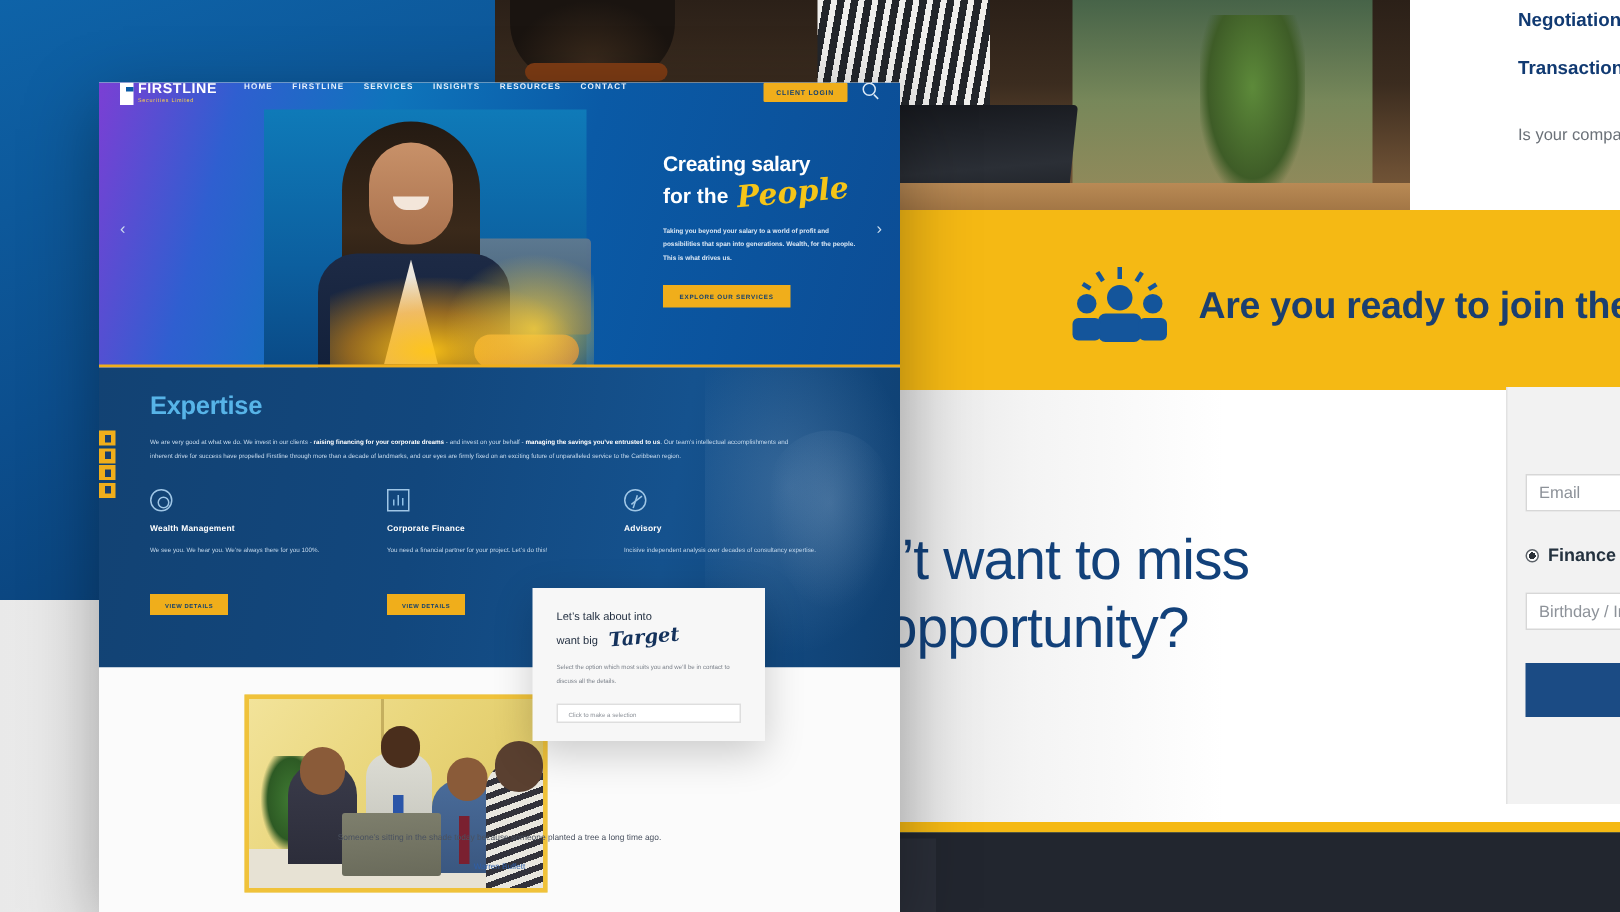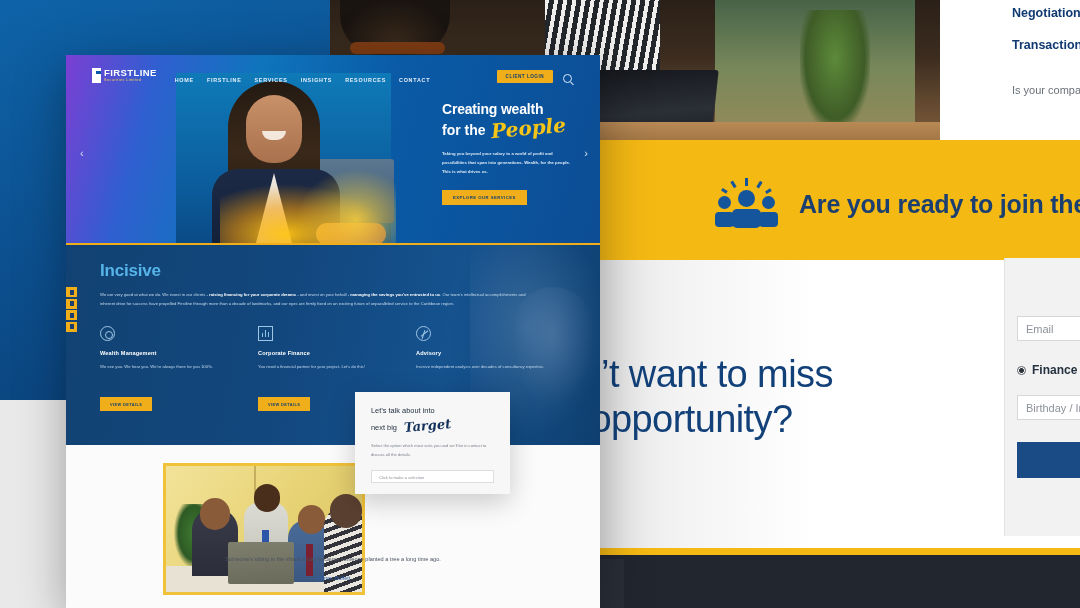--- a/index.html
+++ b/index.html
@@ -88,21 +88,21 @@
     background:linear-gradient(180deg,#efeae2 0%,#d9cfbe 100%);clip-path:polygon(50% 0,100% 100%,0 100%);}
   .hp-glow{position:absolute;left:44px;top:112px;width:165px;height:70px;
     background:radial-gradient(ellipse at 40% 70%,rgba(255,196,20,.95) 0%,rgba(250,160,10,.55) 38%,rgba(255,170,20,0) 72%);}
   .hp-glow2{position:absolute;left:120px;top:96px;width:100px;height:84px;
     background:radial-gradient(ellipse at 60% 60%,rgba(255,214,60,.8) 0%,rgba(255,170,20,0) 70%);}
   .hp-desk{position:absolute;left:120px;top:86px;width:98px;height:64px;
     background:linear-gradient(180deg,#6d7d8c 0%,#4c5a68 100%);opacity:.82;border-radius:3px;}
   .hp-arm{position:absolute;left:140px;top:150px;width:70px;height:22px;border-radius:14px;
     background:linear-gradient(90deg,#c08b62 0%,#a9714d 100%);}
 
-  .topbar{position:absolute;left:0;top:0;right:2px;height:28px;display:flex;align-items:flex-end;padding:0 26px;z-index:6;}
+  .topbar{position:absolute;left:0;top:0;right:2px;height:28px;display:flex;align-items:flex-start;padding:0 14px;z-index:6;}
   .logo{display:flex;align-items:center;gap:3px;margin-right:18px;}
   .logo-mark{width:9px;height:15px;background:#fff;position:relative;}
   .logo-mark:after{content:"";position:absolute;left:4px;top:3px;width:5px;height:3px;background:#0a5aa6;}
   .logo-txt{line-height:1;}
   .logo-name{font-size:9.5px;font-weight:bold;color:#fff;letter-spacing:.4px;}
   .logo-sub{font-size:3.6px;color:#ffd34a;letter-spacing:.5px;margin-top:1px;}
   .nav{display:flex;gap:13px;align-items:center;}
   .nav a{font-size:5.4px;color:#e7f0fa;letter-spacing:.75px;text-decoration:none;font-weight:600;}
   .login-btn{margin-left:auto;background:#f0ae1b;color:#13406f;font-size:4.6px;font-weight:bold;
     letter-spacing:.5px;padding:4px 9px;border-radius:1px;}
@@ -285,38 +285,38 @@
         <a>SERVICES</a>
         <a>INSIGHTS</a>
         <a>RESOURCES</a>
         <a>CONTACT</a>
       </div>
       <div class="login-btn">CLIENT LOGIN</div>
       <div class="search-ic"></div>
     </div>
 
     <div class="hero-copy">
-      <div class="hc-l1">Creating wealth</div>
+      <div class="hc-l1">Creating salary</div>
       <div class="hc-l2">
         <span>for the</span>
         <span class="hc-script">People</span>
       </div>
       <div class="hc-body">Taking you beyond your salary to a world of profit and possibilities that span into generations. Wealth, for the people. This is what drives us.</div>
       <div class="hc-btn">EXPLORE OUR SERVICES</div>
     </div>
 
     <div class="arrow l">‹</div>
     <div class="arrow r">›</div>
     <div class="hero-rule"></div>
   </div>
 
   <div class="expertise">
     <div class="exp-ghost"></div>
     <div class="exp-ghost2"></div>
-    <div class="exp-title">Incisive</div>
+    <div class="exp-title">Expertise</div>
     <div class="exp-body"><span>We are very good at what we do. We invest in our clients - </span><b>raising financing for your corporate dreams</b><span> - and invest on your behalf - </span><b>managing the savings you’ve entrusted to us</b><span>. Our team’s intellectual accomplishments and inherent drive for success have propelled Firstline through more than a decade of landmarks, and our eyes are firmly fixed on an exciting future of unparalleled service to the Caribbean region.</span></div>
 
     <div class="cards">
       <div class="card">
         <div class="card-ic ic-circle"></div>
         <div class="card-t">Wealth Management</div>
         <div class="card-d">We see you. We hear you. We’re always there for you 100%.</div>
         <div class="card-btn">VIEW DETAILS</div>
       </div>
       <div class="card">
@@ -367,18 +367,18 @@
 <div class="social-rail">
   <i></i>
   <i></i>
   <i></i>
   <i></i>
 </div>
 
 <div class="target-card">
   <div class="tc-l1">Let’s talk about into</div>
   <div class="tc-l2">
-    <span class="tc-l1">next big</span>
+    <span class="tc-l1">want big</span>
     <span class="tc-script">Target</span>
   </div>
   <div class="tc-body">Select the option which most suits you and we’ll be in contact to discuss all the details.</div>
   <div class="tc-select">Click to make a selection</div>
 </div>
 
 </body></html>

